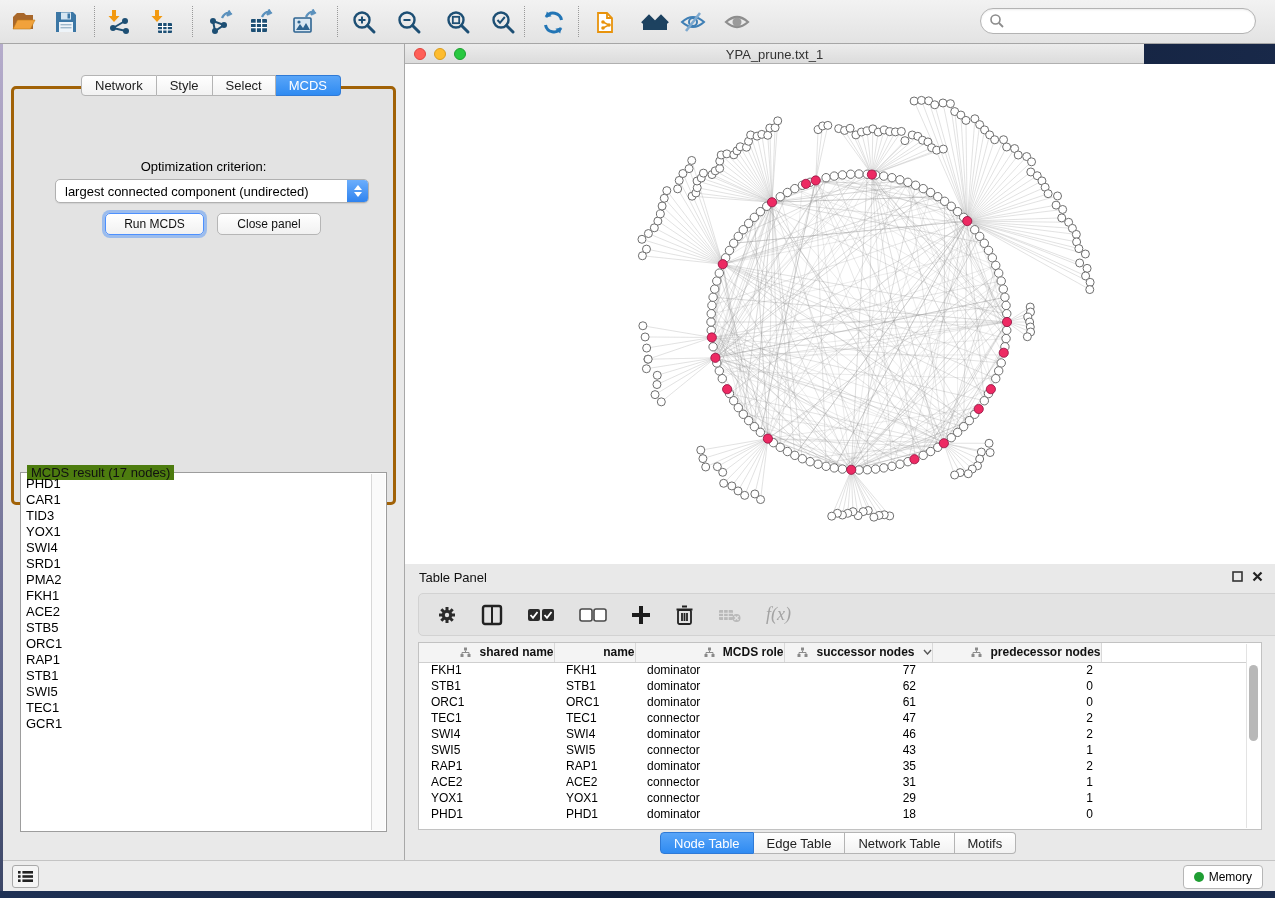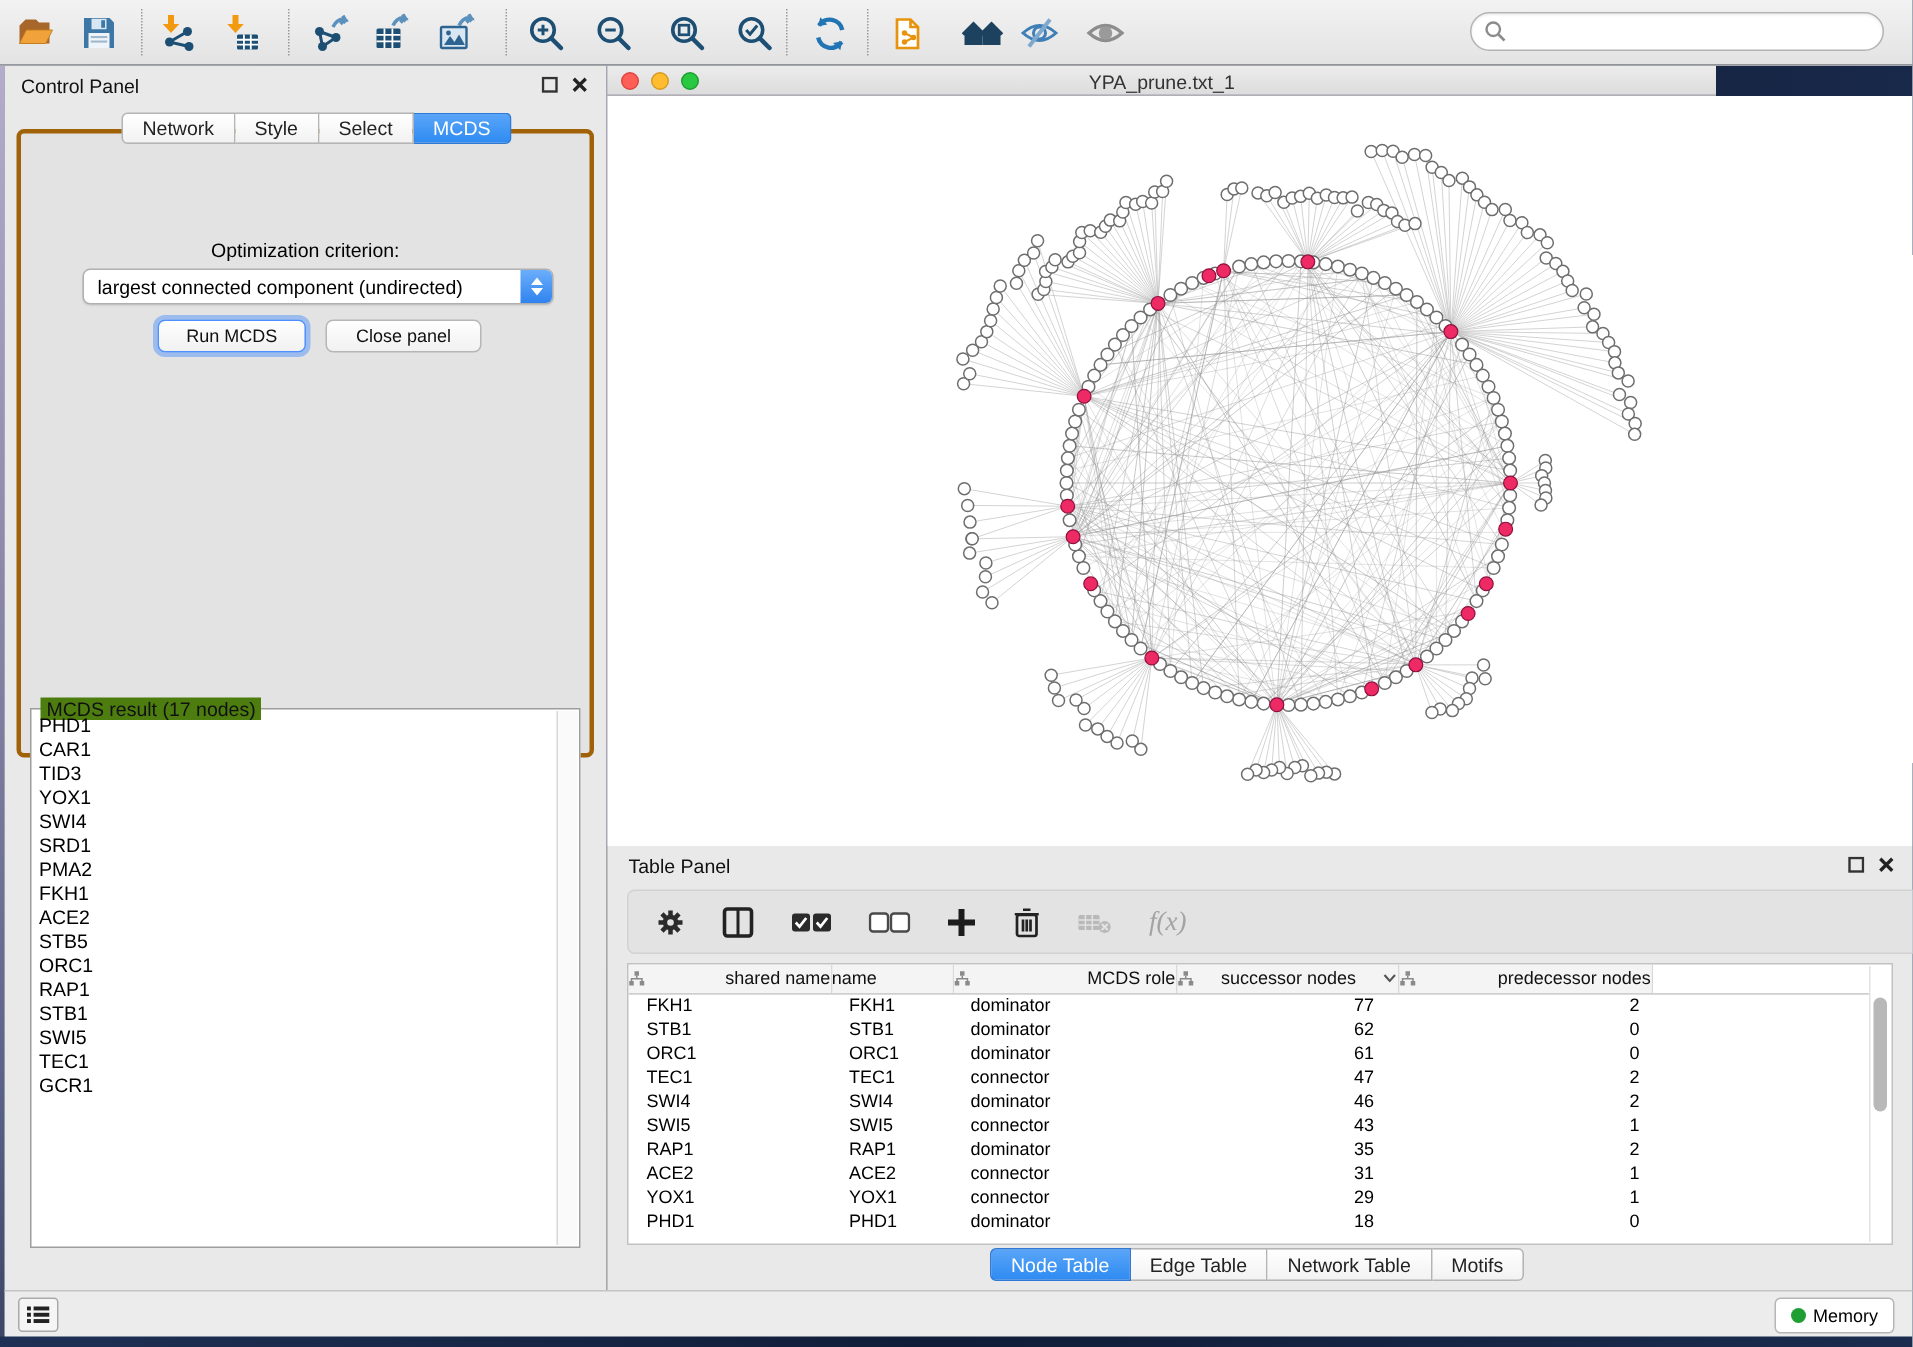--- a/index.html
+++ b/index.html
@@ -58,42 +58,42 @@
               border:1px solid #9d9d9d; background:#fff; }
   .group-legend { position:absolute; left:6px; top:-8px; background:#4d7c0f; padding:0 4px;
                   font-size:13px; color:#111; }
   .mcds-list { position:absolute; left:1px; top:3px; right:15px; bottom:1px; overflow:hidden;
                padding-left:4px; }
   .mcds-item { font-size:13px; height:16px; line-height:16px; color:#000; }
   .list-track { position:absolute; right:1px; top:1px; width:14px; bottom:1px; background:#fafafa;
                 border-left:1px solid #d8d8d8; }
 
   
-  .net-window { position:absolute; left:405px; top:44px; width:739px; height:520px; background:#c4b5fd; }
+  .net-window { position:absolute; left:405px; top:44px; width:739px; height:520px; background:#be185d; }
   .net-titlebar { position:absolute; left:0; top:0; width:100%; height:20px;
                   background:linear-gradient(180deg,#ececec,#dcdcdc); border-bottom:1px solid #b0b0b0; }
   .traffic { position:absolute; top:4px; width:12px; height:12px; border-radius:50%; }
   .t-red { left:9px;  background:#ff5f57; border:1px solid #e0443e; }
   .t-yel { left:29px; background:#febc2e; border:1px solid #d89c1e; }
   .t-grn { left:49px; background:#28c840; border:1px solid #1d9f30; }
   .net-title { position:absolute; width:100%; text-align:center; top:3px; font-size:13px; color:#333; }
   .net-canvas { position:absolute; left:0; top:20px; width:870px; height:500px; background:#fff; }
 
   
   .table-panel { position:absolute; left:405px; top:564px; width:870px; height:296px; background:#e9e9e9; }
   .tp-toolbar { position:absolute; left:13px; top:29px; width:940px; height:43px; background:#e3e3e3;
                 border:1px solid #d2d2d2; border-radius:5px; display:flex; align-items:center;
                 gap:24px; padding-left:18px; }
   .fx { font-family:"Liberation Serif",serif; font-style:italic; font-size:18px; color:#a3a3a3; }
   .node-table { position:absolute; left:13px; top:78px; width:844px; height:188px; background:#fff;
                 border:1px solid #c2c2c2; overflow:hidden; }
   table { border-collapse:collapse; table-layout:fixed; width:830px; }
   th { height:19px; background:#f4f4f4; border-right:1px solid #d9d9d9; border-bottom:1px solid #cfcfcf;
        font-size:12px; font-weight:normal; color:#111; text-align:center; position:relative; }
-  th .hdr-inner { display:flex; align-items:center; justify-content:space-between; gap:8px; }
+  th .hdr-inner { display:flex; align-items:center; justify-content:flex-end; gap:8px;font-weight:bold; }
   th.filler { background:#fff; border-right:none; }
   td { height:16px; font-size:12px; color:#000; white-space:nowrap; overflow:hidden; }
   td.c0,td.c1,td.c2 { text-align:left; padding-left:12px; }
   td.c3 { text-align:right; padding-right:16px; }
   td.c4 { text-align:right; padding-right:8px; }
   .tbl-scroll { position:absolute; right:1px; top:1px; width:14px; height:184px; background:#fff;
                 border-left:1px solid #e3e3e3; }
   .tbl-thumb { position:absolute; left:2px; top:21px; width:9px; height:76px; background:#b8b8b8;
                border-radius:5px; }
   .bottom-tabs { position:absolute; left:255px; top:268px; display:flex; }
@@ -255,31 +255,20 @@
         <circle cx="6.5" cy="6.5" r="4.5" fill="none" stroke="#8b8b8b" stroke-width="1.6"></circle>
         <path d="M10 10 L14 14" stroke="#8b8b8b" stroke-width="1.8"></path>
       </svg>
     <input type="text" value="" style="">
   </span>
 </div>
 
 <div class="strip-left"></div>
 
 <div class="control-panel">
-  <div class="panel-titlebar">
-    <span class="panel-title">Control Panel</span>
-    <span class="win-btns">
-      <svg width="11" height="11" viewBox="0 0 11 11">
-          <rect x="1" y="1" width="9" height="9" fill="none" stroke="#333" stroke-width="1.6"></rect>
-        </svg>
-      <svg width="11" height="11" viewBox="0 0 11 11">
-          <path d="M1.5 1.5 L9.5 9.5 M9.5 1.5 L1.5 9.5" stroke="#222" stroke-width="2.2"></path>
-        </svg>
-    </span>
-  </div>
   <div class="seg-tabs">
     <span class="seg-tab">Network</span>
     <span class="seg-tab">Style</span>
     <span class="seg-tab">Select</span>
     <span class="seg-tab sel">MCDS</span>
   </div>
   <div class="mcds-box">
     <div class="opt-label">Optimization criterion:</div>
     <div class="combo">
       <span class="combo-text">largest connected component (undirected)</span>

